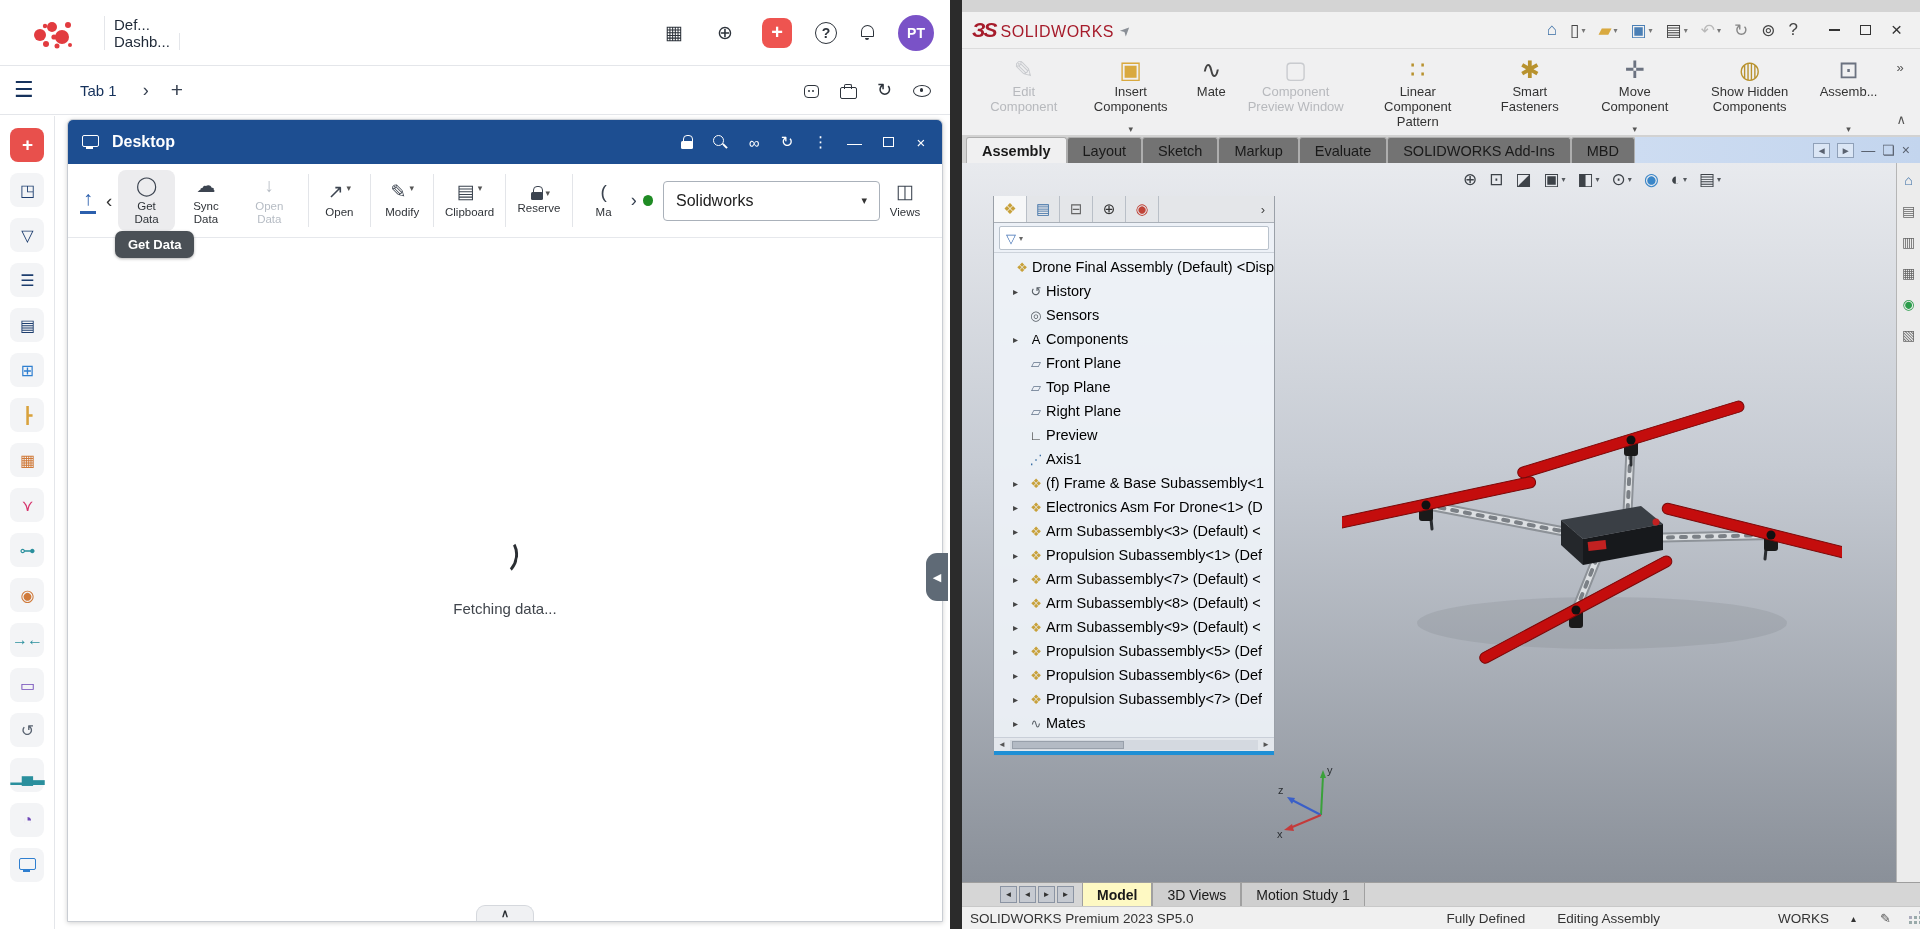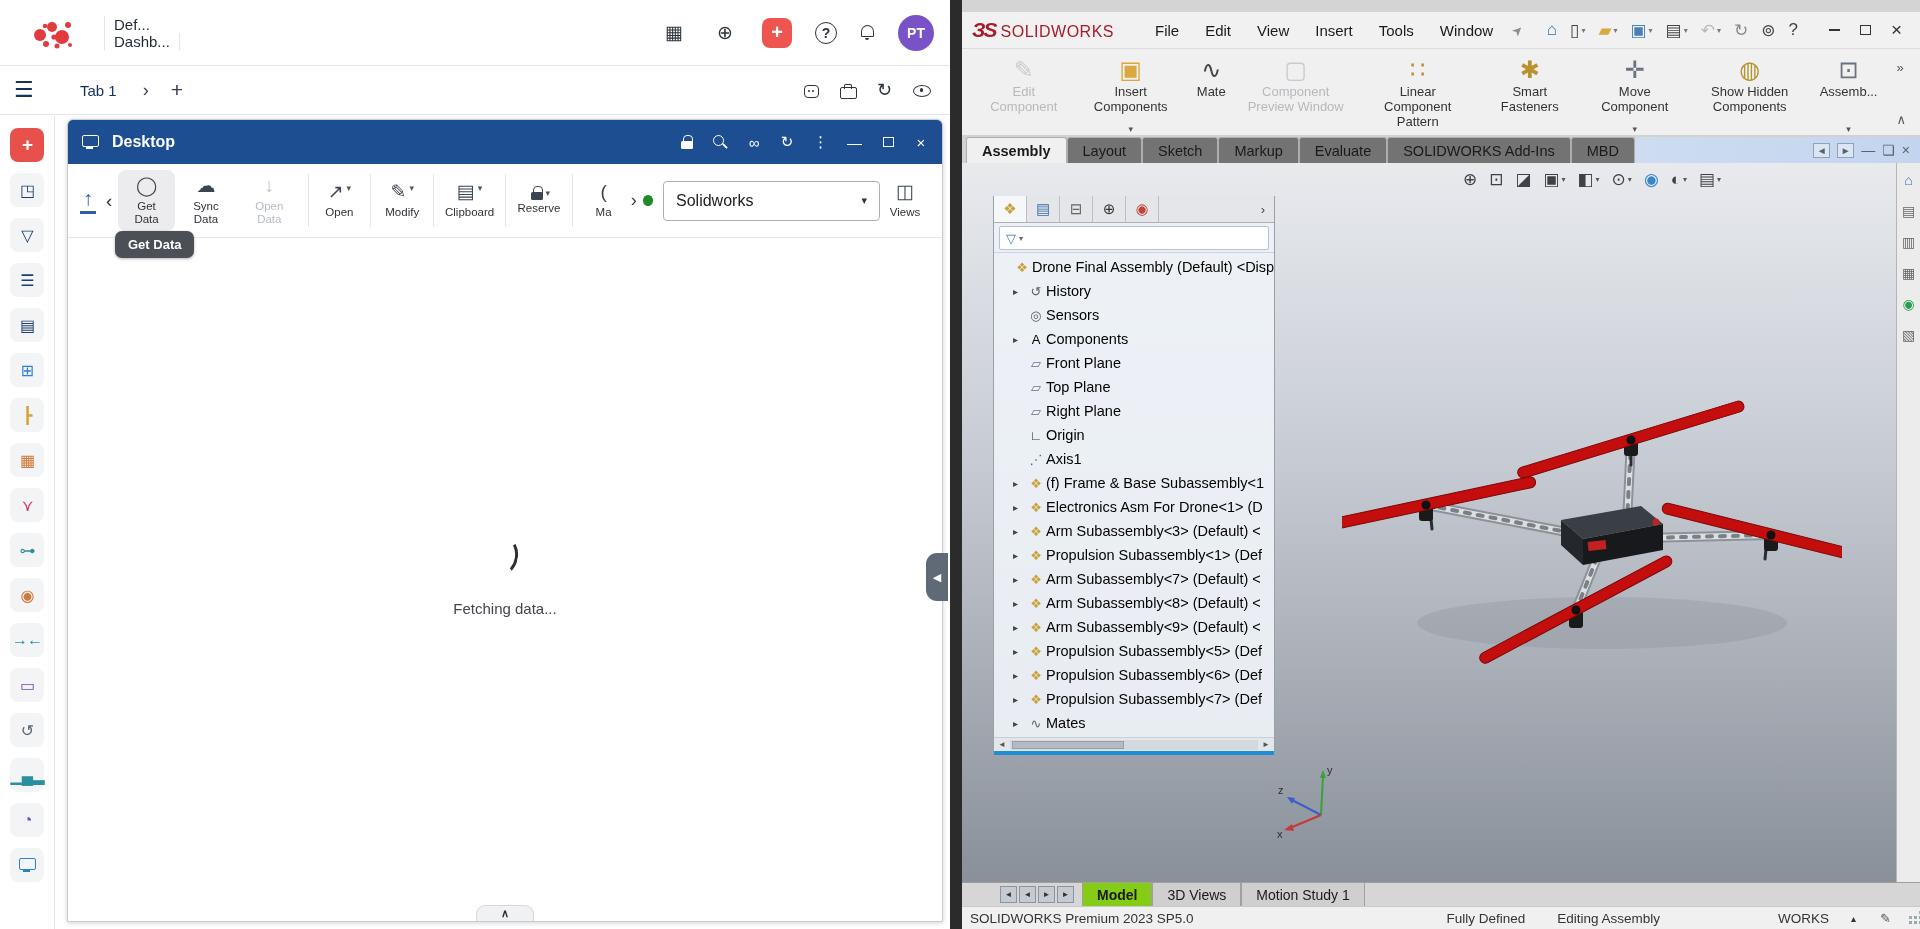--- a/index.html
+++ b/index.html
@@ -149,21 +149,21 @@
   .hstrack { flex:1; height:10px; background:#d4d9e0; position:relative; }
   .hsthumb { position:absolute; left:2px; top:1px; width:45%; height:8px; background:#b3bac4; border:1px solid #98a0ab; cursor:grab; }
   .bluebar { height:4px; background:#1e8fd5; }
 
   .triad text { font-size:11px; fill:#2b2f33; font-family:"Liberation Sans",sans-serif; }
 
   .sw-doctabs { position:absolute; bottom:23px; left:0; right:0; height:24px; background:#d6d6d6; border-top:1px solid #9e9e9e; display:flex; align-items:flex-end; padding-left:38px; }
   .dnav { display:flex; gap:2px; align-items:center; margin-right:8px; padding-bottom:3px; }
   .dnavbtn { width:17px; height:17px; background:#c6cad1; border:1px solid #8b94a3; font-size:8px; color:#333; display:flex; align-items:center; justify-content:center; cursor:pointer; }
   .dtab { height:24px; padding:0 14px; font-size:14px; color:#1a1a1a; background:#cfcfcf; border:1px solid #a0a0a0; border-bottom:none; display:flex; align-items:center; cursor:pointer; }
-  .dtab.active { background:#84cc16; font-weight:bold; }
+  .dtab.active { background:#fef9c3; font-weight:bold; }
 
   .sw-status { position:absolute; bottom:0; left:0; right:0; height:23px; background:#f0f0f0; border-top:1px solid #c8c8c8; display:flex; align-items:center; font-size:13.5px; color:#333; padding:0 8px; }
   .st-def { margin-left:auto; }
   .st-mode { margin-left:32px; }
   .st-units { margin-left:118px; }
   .st-caret { margin-left:22px; font-size:10px; cursor:pointer; }
   .st-tag { margin-left:24px; font-size:13px; color:#555; cursor:pointer; }
   .grip { margin-left:18px; width:3px; height:3px; background:#9aa; box-shadow:5px 0 0 #9aa, 5px -5px 0 #9aa, 0 -5px 0 #aab, 10px 0 0 #9aa, 10px -5px 0 #9aa, 10px -10px 0 #aab; align-self:flex-end; margin-bottom:5px; }
 </style>
 </head>
@@ -458,35 +458,20 @@
 
     <div class="righthandle" style="position:absolute;left:926px;top:553px;">◀</div>
   </div>
 
   <div class="sw">
 
     <div class="sw-title">
       <span class="swlogo">
         <span class="swoosh">ЗS</span>
         <span class="swname"><b>SOLID</b><span>WORKS</span></span>
-      </span>
-      <span class="swmenus">
-
-          <span class="swmenu">File</span>
-
-          <span class="swmenu">Edit</span>
-
-          <span class="swmenu">View</span>
-
-          <span class="swmenu">Insert</span>
-
-          <span class="swmenu">Tools</span>
-
-          <span class="swmenu">Window</span>
-
       </span>
       <span class="pinicon">➤</span>
       <span class="quickicons">
 
           <span class="qico">
             <span style="color: rgb(58, 110, 165);">⌂</span>
 
           </span>
 
           <span class="qico">
@@ -846,21 +831,21 @@
                 <span style="color: rgb(100, 116, 139);">▱</span>
               </span>
               <span class="tlabel">Right Plane</span>
             </div>
 
             <div class="trow ind1">
               <span class="tarrow"></span>
               <span class="tico">
                 <span style="color: rgb(51, 51, 51);">∟</span>
               </span>
-              <span class="tlabel">Origin</span>
+              <span class="tlabel">Preview</span>
             </div>
 
             <div class="trow ind1">
               <span class="tarrow"></span>
               <span class="tico">
                 <span style="color: rgb(58, 110, 165);">⋰</span>
               </span>
               <span class="tlabel">Axis1</span>
             </div>
 

